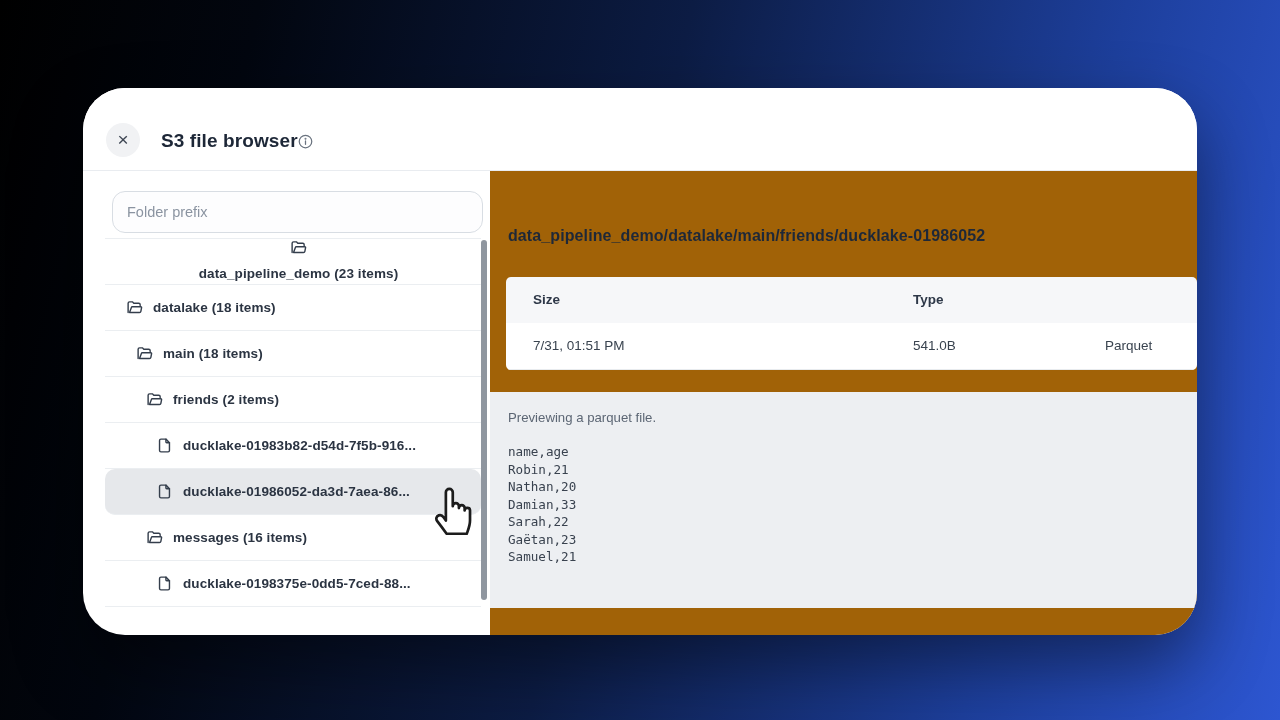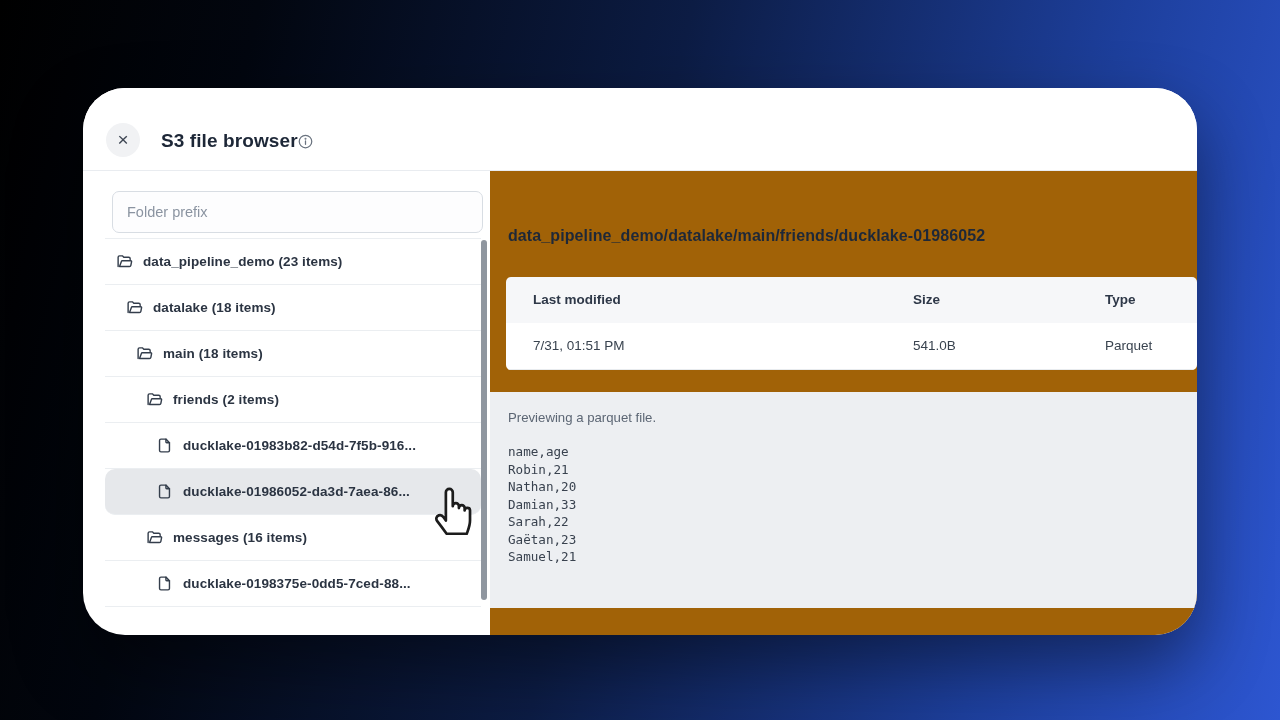--- a/index.html
+++ b/index.html
@@ -30,21 +30,21 @@
     color:#1d2737; letter-spacing:.1px;
   }
   .info-icon { position:absolute; left:215px; top:46px; width:15px; height:15px; color:#6a737f; cursor:pointer; }
   .info-icon svg { display:block; width:15px; height:15px; }
 
   .header-divider { position:absolute; left:0; top:82px; right:0; height:1px; background:#e9ecf0; }
 
   
   .folder-prefix-input {
     position:absolute; left:29px; top:103px; width:371px; height:42px;
-    border:1px solid #d8dde3; border-radius:7px; background:#fdfdfe;
+    border:1px solid #d8dde3; border-radius:13px; background:#fdfdfe;
     padding:0 14px; font-size:14.5px; color:#4c1d95; outline:none;
     font-family:"Liberation Sans", sans-serif;
   }
   .folder-prefix-input::placeholder { color:#8b94a1; }
 
   .tree { position:absolute; left:22px; top:150px; width:376px; border-top:1px solid #ebeef1; }
   .tree-row {
     display:flex; align-items:center; gap:10px; height:46px;
     border-bottom:1px solid #ebeef1; cursor:pointer; background:#fff;
   }
@@ -109,21 +109,21 @@
           <line x1="12" y1="11" x2="12" y2="16.5"></line>
           <circle cx="12" cy="7.5" r="0.6" fill="currentColor"></circle>
         </svg>
       </span>
     </div>
     <div class="header-divider"></div>
 
     <input class="folder-prefix-input" type="text" placeholder="Folder prefix" style="">
 
     <div class="tree" id="tree">
-        <div class="tree-row" style="padding-left: 11px;">
+        <div class="tree-row" style="padding-left: 11px; flex-direction: column;">
           <span class="tree-icon">
             <svg viewBox="0 0 24 24" fill="none" stroke="currentColor" stroke-width="2" stroke-linecap="round" stroke-linejoin="round">
               <path d="M5 19l2.76-7.35A1 1 0 0 1 8.69 11H21a1 1 0 0 1 .99 1.16l-1 5.21A2 2 0 0 1 19.03 19H5z"></path>
               <path d="M3 19V6a2 2 0 0 1 2-2h4l2 2h7a2 2 0 0 1 2 2v1"></path>
             </svg>
           </span>
           <span class="tree-label">data_pipeline_demo (23 items)</span>
         </div>
         <div class="tree-row" style="padding-left: 21px;">
           <span class="tree-icon">
@@ -190,21 +190,20 @@
         </div>
       </div>
 
     <div class="tree-scrollbar"></div>
 
     <div class="detail">
       <div class="detail-path">data_pipeline_demo/datalake/main/friends/ducklake-01986052</div>
 
       <div class="file-table">
         <div class="t-row t-head" id="table-head">
-            <div class="t-cell">Last modified</div>
             <div class="t-cell">Size</div>
             <div class="t-cell">Type</div>
           </div>
         <div class="t-row t-body" id="table-body">
             <div class="t-cell">7/31, 01:51 PM</div>
             <div class="t-cell">541.0B</div>
             <div class="t-cell">Parquet</div>
           </div>
       </div>
 

